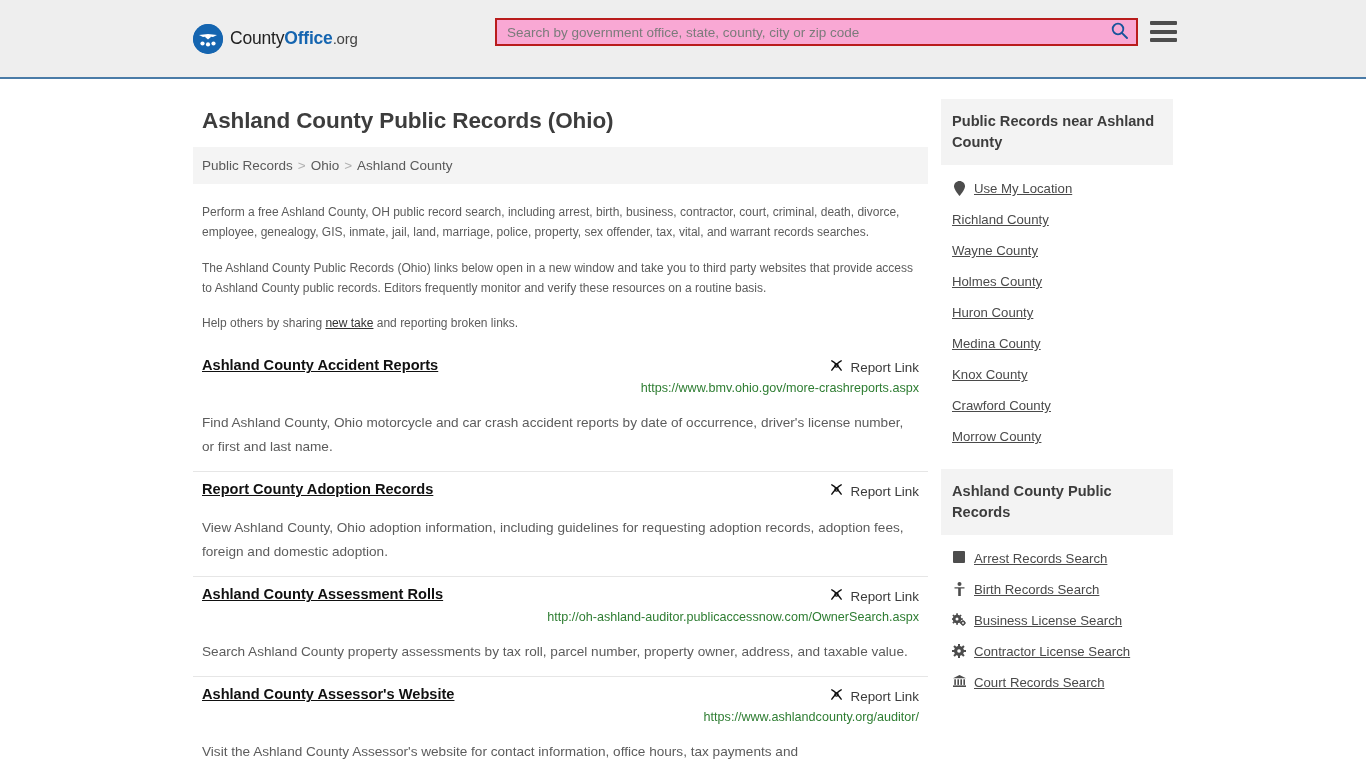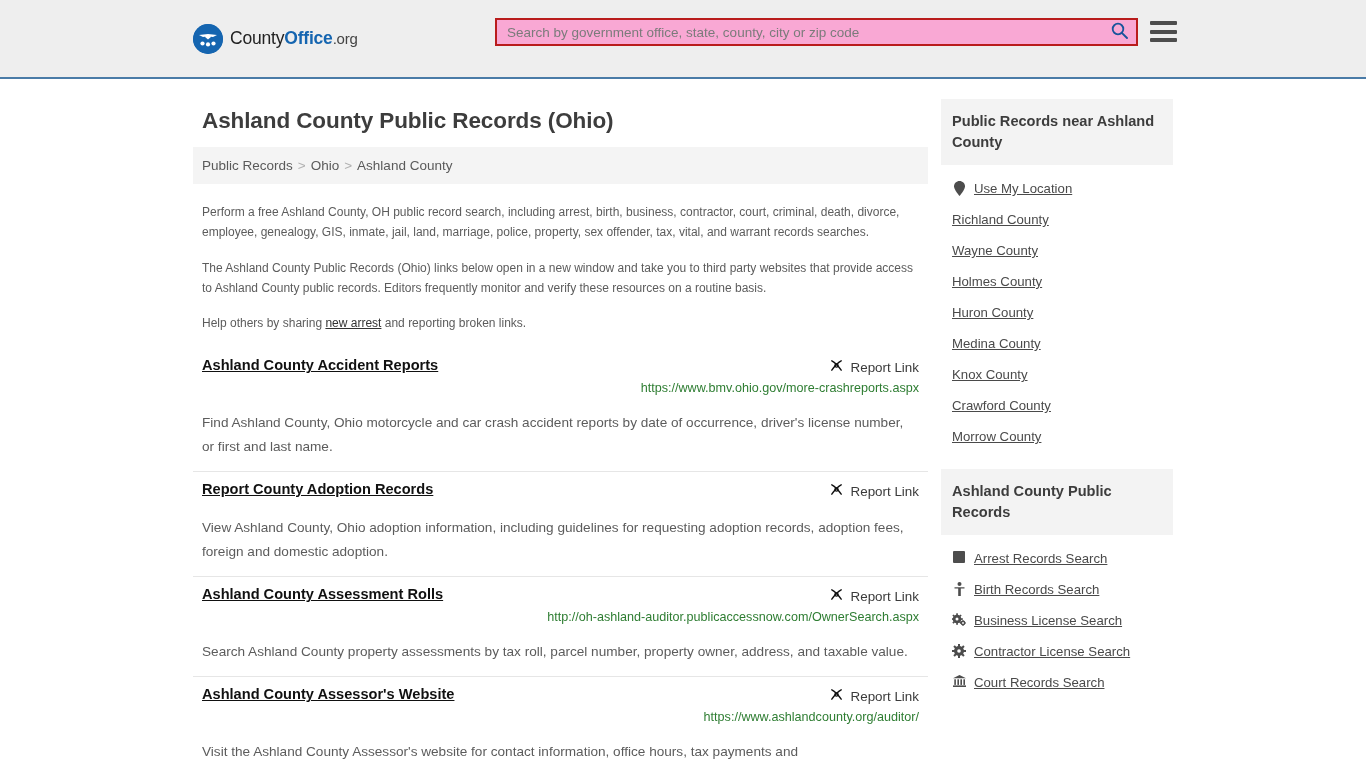--- a/index.html
+++ b/index.html
@@ -209,21 +209,21 @@
 
       <h1 class="page-title">Ashland County Public Records (Ohio)</h1>
 
       <div class="breadcrumb">
         <a>Public Records</a><span class="sep">&gt;</span><a>Ohio</a><span class="sep">&gt;</span><a>Ashland County</a>
       </div>
 
       <div class="intro">
         <p>Perform a free Ashland County, OH public record search, including arrest, birth, business, contractor, court, criminal, death, divorce, employee, genealogy, GIS, inmate, jail, land, marriage, police, property, sex offender, tax, vital, and warrant records searches.</p>
         <p>The Ashland County Public Records (Ohio) links below open in a new window and take you to third party websites that provide access to Ashland County public records. Editors frequently monitor and verify these resources on a routine basis.</p>
-        <p><span>Help others by sharing </span><a>new arrest</a><span> and reporting broken links.</span></p>
+        <p><span>Help others by sharing </span><a>new take</a><span> and reporting broken links.</span></p>
       </div>
 
       <div class="record">
         <div class="record-head">
           <a class="record-title">Ashland County Accident Reports</a>
           <div class="report-link">
             <span>
               <svg width="15" height="15" viewBox="0 0 16 16">
                 <path d="M3 3 C7 5, 9 7, 13 13" stroke="#111" stroke-width="1.5" fill="none" stroke-linecap="round"></path>
                 <path d="M13 3 C9 5, 7 7, 3 13" stroke="#111" stroke-width="1.5" fill="none" stroke-linecap="round"></path>

